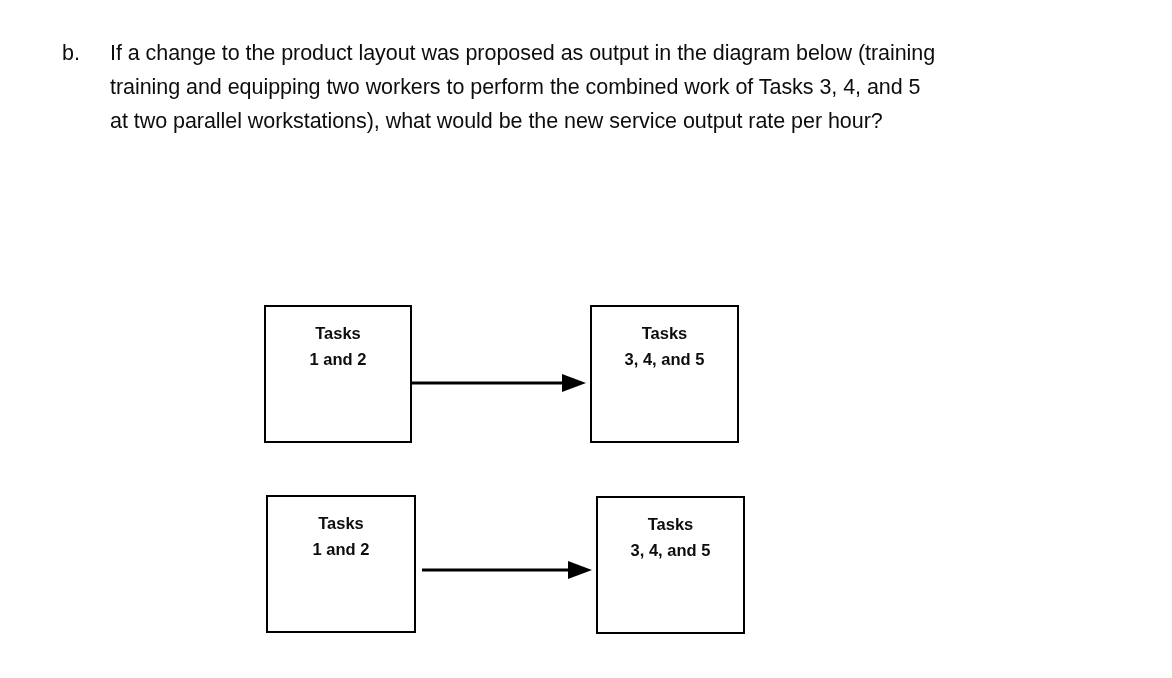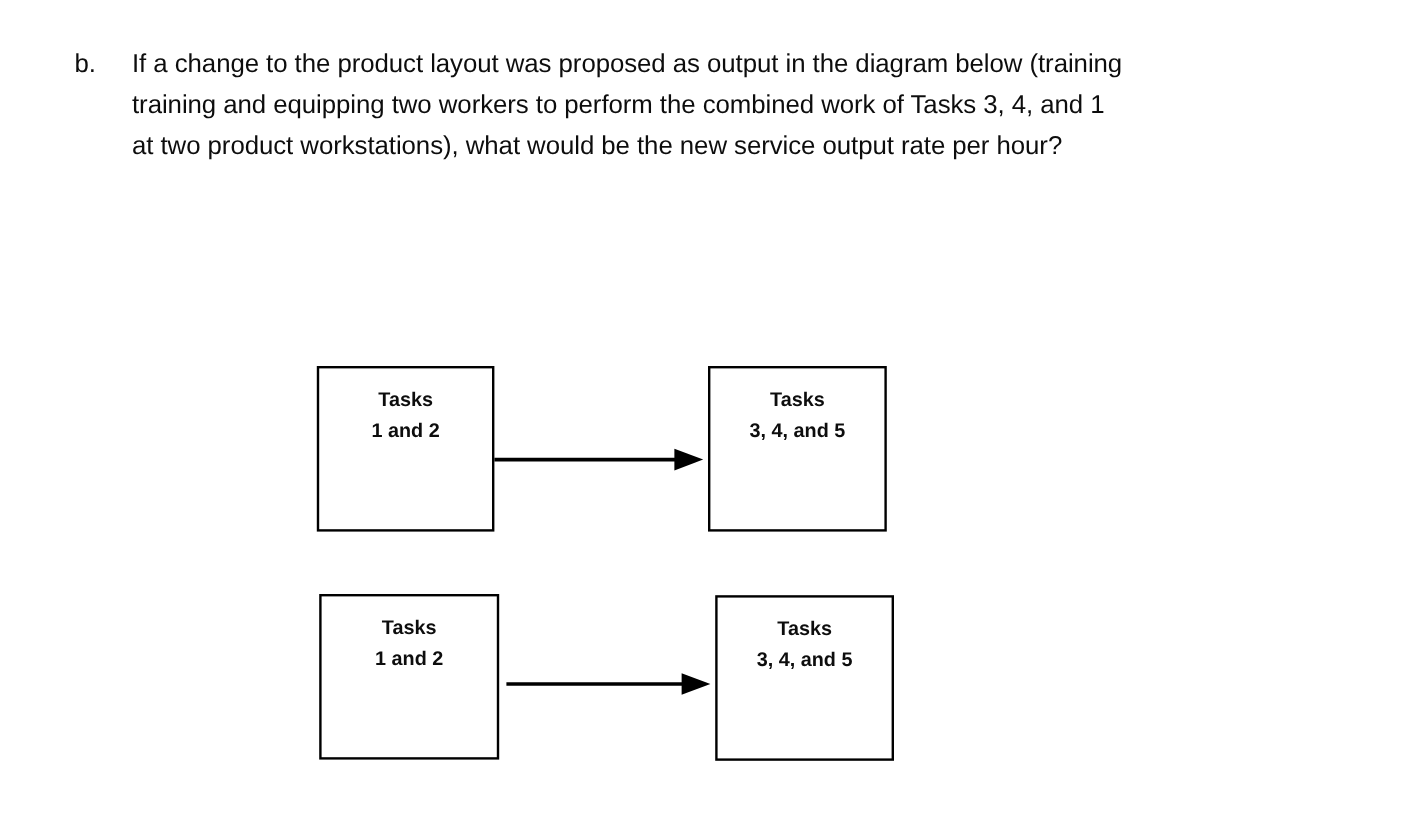--- a/index.html
+++ b/index.html
@@ -97,22 +97,22 @@
   #arrow-bottom { left: 420px; top: 555px; width: 178px; height: 30px; }
 </style>
 </head>
 <body>
 
 <div class="question">
   <div class="question-row">
     <div class="q-marker">b.</div>
     <div class="q-body">
       <span class="q-line">If a change to the product layout was proposed as output in the diagram below (training</span>
-      <span class="q-line">training and equipping two workers to perform the combined work of Tasks 3, 4, and 1</span>
-      <span class="q-line">at two product workstations), what would be the new service output rate per hour?</span>
+      <span class="q-line">training and equipping two workers to perform the combined work of Tasks 3, 4, and 5</span>
+      <span class="q-line">at two parallel workstations), what would be the new service output rate per hour?</span>
     </div>
   </div>
 </div>
 
 <div class="diagram">
 
   <div class="node-box" id="box-tl">
     <div class="node-text">
       <span class="node-line">Tasks</span>
       <span class="node-line">1 and 2</span>

